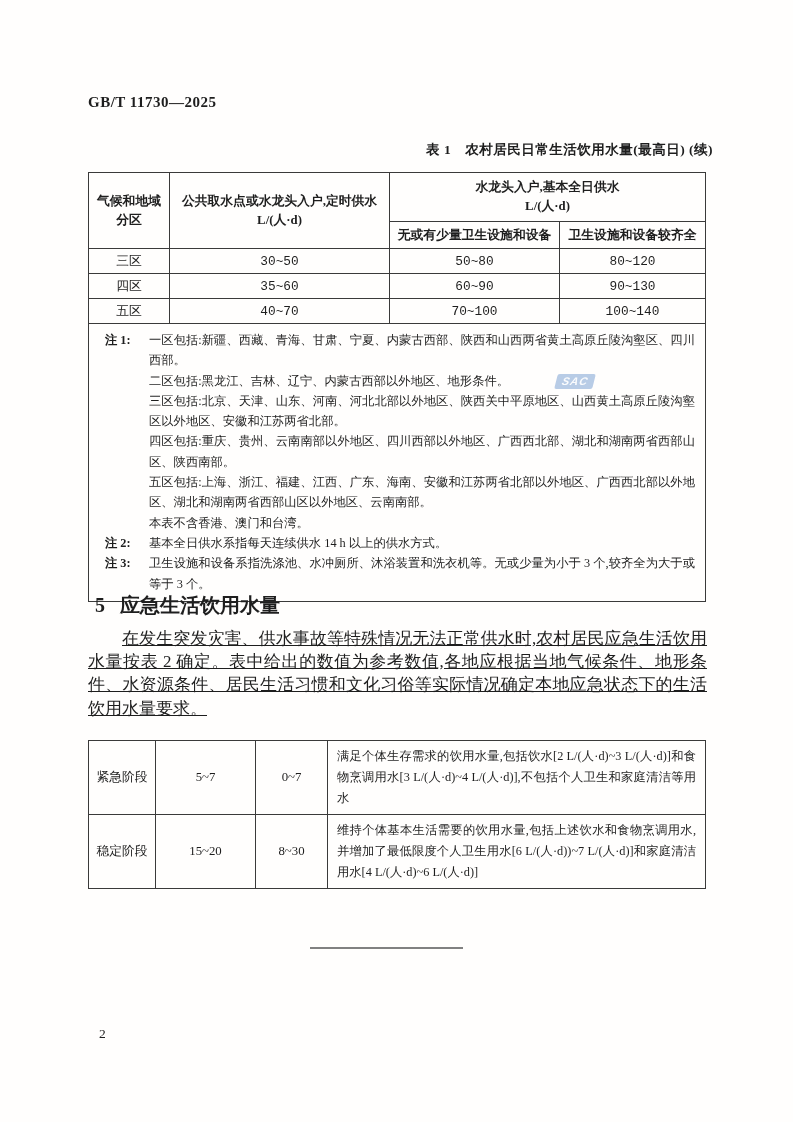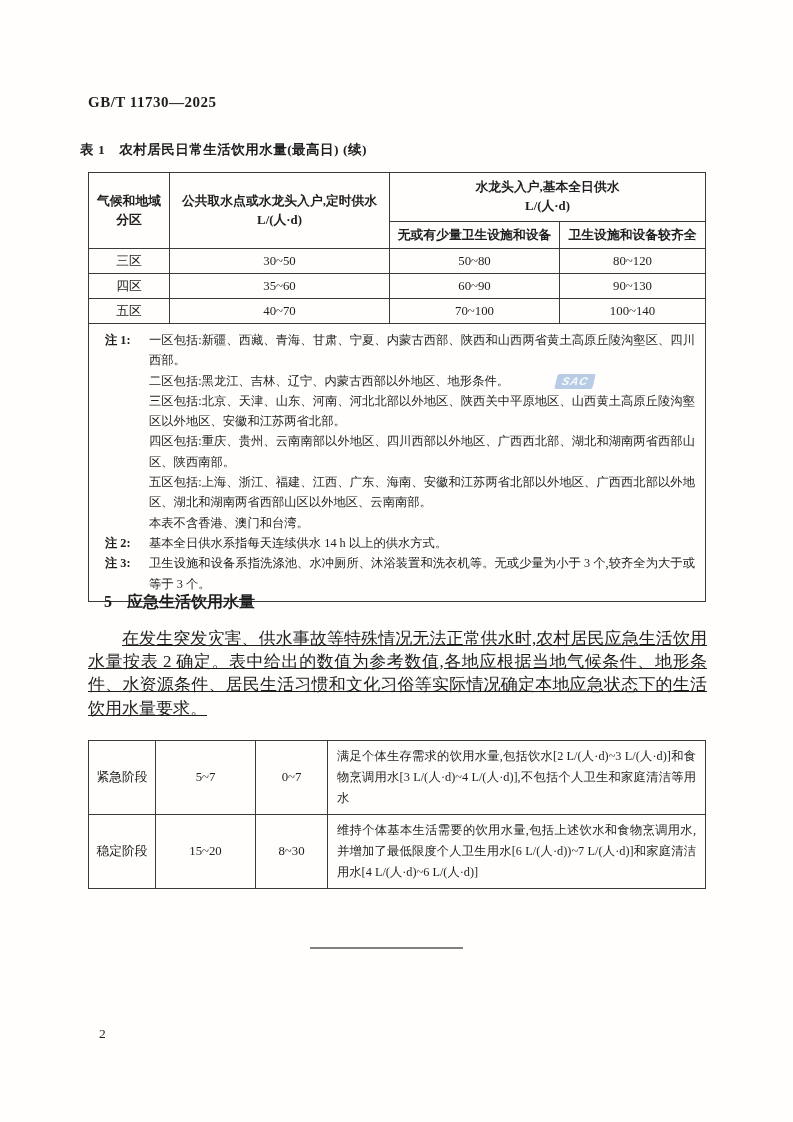--- a/index.html
+++ b/index.html
@@ -11,22 +11,22 @@
     background:#fffefd;
     font-family:"Liberation Serif","DejaVu Serif",serif;
     color:#1e1e1e;
     overflow:hidden;
   }
   .doc-code {
     position:absolute; left:88px; top:94px;
     font-size:15px; font-weight:bold; letter-spacing:0.5px;
   }
   .caption {
-    position:absolute; left:80px; width:617px;
-    text-align:left; font-weight:bold; font-size:13.5px;
+    position:absolute; left:96px; width:617px;
+    text-align:right; font-weight:bold; font-size:13.5px;
     letter-spacing:0.5px;
   }
   .caption1 { top:141px; }
   .caption2 { top:711px; }
 
   table.tbl {
     position:absolute; left:88px;
     width:617px; table-layout:fixed;
     border-collapse:collapse;
     border:1.5px solid #2a2a2a;
@@ -35,21 +35,21 @@
   #table2 { top:740px; }
   .tbl td {
     border:1px solid #3a3a3a;
     text-align:center; vertical-align:middle;
     font-size:12.8px; padding:0 4px;
     line-height:19px;
   }
   .tbl td.hdr { font-weight:bold; }
   #table1 tr.hdr-row1 { height:49px; }
   #table1 tr.hdr-row2 { height:27px; }
-  #table1 tr.data-row { height:25px; }
+  #table1 tr.data-row { height:25px;font-family:Liberation Mono, monospace; }
   #table2 tr.hdr-row-t2 { height:49px; }
 
   td.notes-cell {
     text-align:left !important;
     vertical-align:top;
     padding:6px 10px 7px 16px !important;
     font-size:12.3px; line-height:20.3px;margin-left:36px;
   }
   .note { display:flex; align-items:flex-start; }
   .note-label { font-weight:bold; flex:0 0 44px; white-space:nowrap; }
@@ -57,22 +57,22 @@
 
   #table2 td.desc {
     text-align:left; vertical-align:middle;
     padding:5px 9px; font-size:12.3px; line-height:21px;
     text-align:justify;
   }
   #table2 tr.t2-data-row1 { height:66px; }
   #table2 tr.t2-data-row2 { height:72px; }
 
   .section-heading {
-    position:absolute; left:104px; top:592px;
-    font-size:16px; font-weight:bold;
+    position:absolute; left:95px; top:592px;
+    font-size:20px; font-weight:bold;
   }
   .section-heading .sec-num { margin-right:15px; }
 
   .body-para {
     position:absolute; left:88px; top:627px; width:619px;
     font-size:17px; line-height:23.2px;
     text-indent:2em; text-align:justify;text-decoration:underline;
   }
 
   .end-divider {

